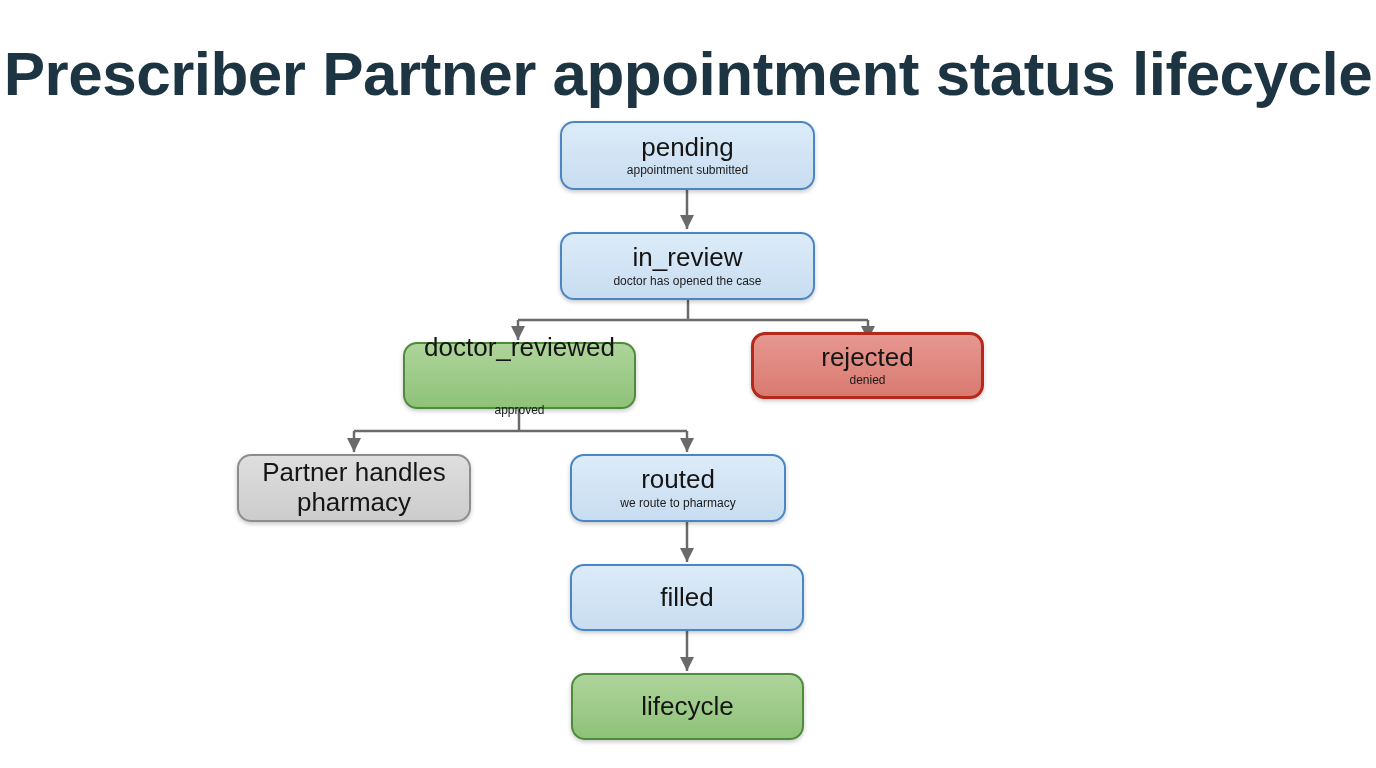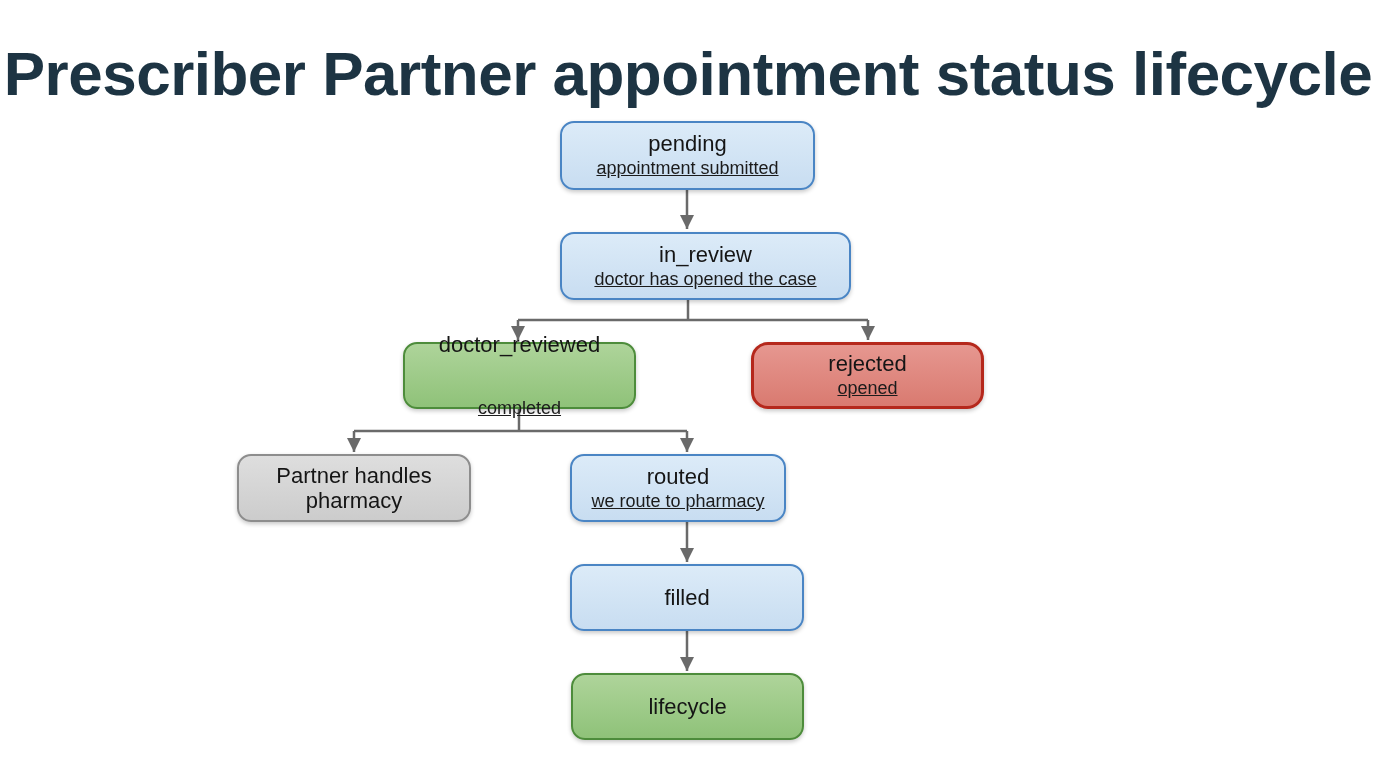--- a/index.html
+++ b/index.html
@@ -40,30 +40,29 @@
     border-radius: 14px;
     display: flex;
     flex-direction: column;
     align-items: center;
     justify-content: center;
     text-align: center;
     box-shadow: 0 2px 4px rgba(0,0,0,0.22);
     color: #151515;
   }
   .node-label {
-    font-size: 22px;
+    font-size: 26px;
     line-height: 1.15;
     color: #151515;
   }
   .node-sublabel {
-    font-size: 18px;
+    font-size: 12px;
     line-height: 1.25;
     margin-top: 1px;
     color: #1b1b1b;
-    text-decoration: underline;
   }
   .blue {
     background: linear-gradient(180deg, #dcebf8 0%, #c8ddf1 100%);
     border: 2.5px solid #4a85c4;
   }
   .green {
     background: linear-gradient(180deg, #aed49a 0%, #8fc279 100%);
     border: 2.5px solid #4d8c3b;
     gap: 39px;
   }
@@ -107,33 +106,33 @@
 
       <path d="M687 631 L687 671" marker-end="url(#arrow)"></path>
     </g>
   </svg>
 
   <div class="node blue" style="left:560px; top:121px; width:255px; height:69px;">
     <div class="node-label">pending</div>
     <div class="node-sublabel">appointment submitted</div>
   </div>
 
-  <div class="node blue" style="left:560px; top:232px; width:291px; height:68px;">
+  <div class="node blue" style="left:560px; top:232px; width:255px; height:68px;">
     <div class="node-label">in_review</div>
     <div class="node-sublabel">doctor has opened the case</div>
   </div>
 
   <div class="node green" style="left:403px; top:342px; width:233px; height:67px;">
     <div class="node-label">doctor_reviewed</div>
-    <div class="node-sublabel">completed</div>
+    <div class="node-sublabel">approved</div>
   </div>
 
-  <div class="node red" style="left:751px; top:342px; width:233px; height:67px;border-radius:17px;">
+  <div class="node red" style="left:751px; top:332px; width:233px; height:67px;">
     <div class="node-label">rejected</div>
-    <div class="node-sublabel">opened</div>
+    <div class="node-sublabel">denied</div>
   </div>
 
   <div class="node gray" style="left:237px; top:454px; width:234px; height:68px; padding:0 22px;">
     <div class="node-label">Partner handles pharmacy</div>
   </div>
 
   <div class="node blue" style="left:570px; top:454px; width:216px; height:68px;">
     <div class="node-label">routed</div>
     <div class="node-sublabel">we route to pharmacy</div>
   </div>

